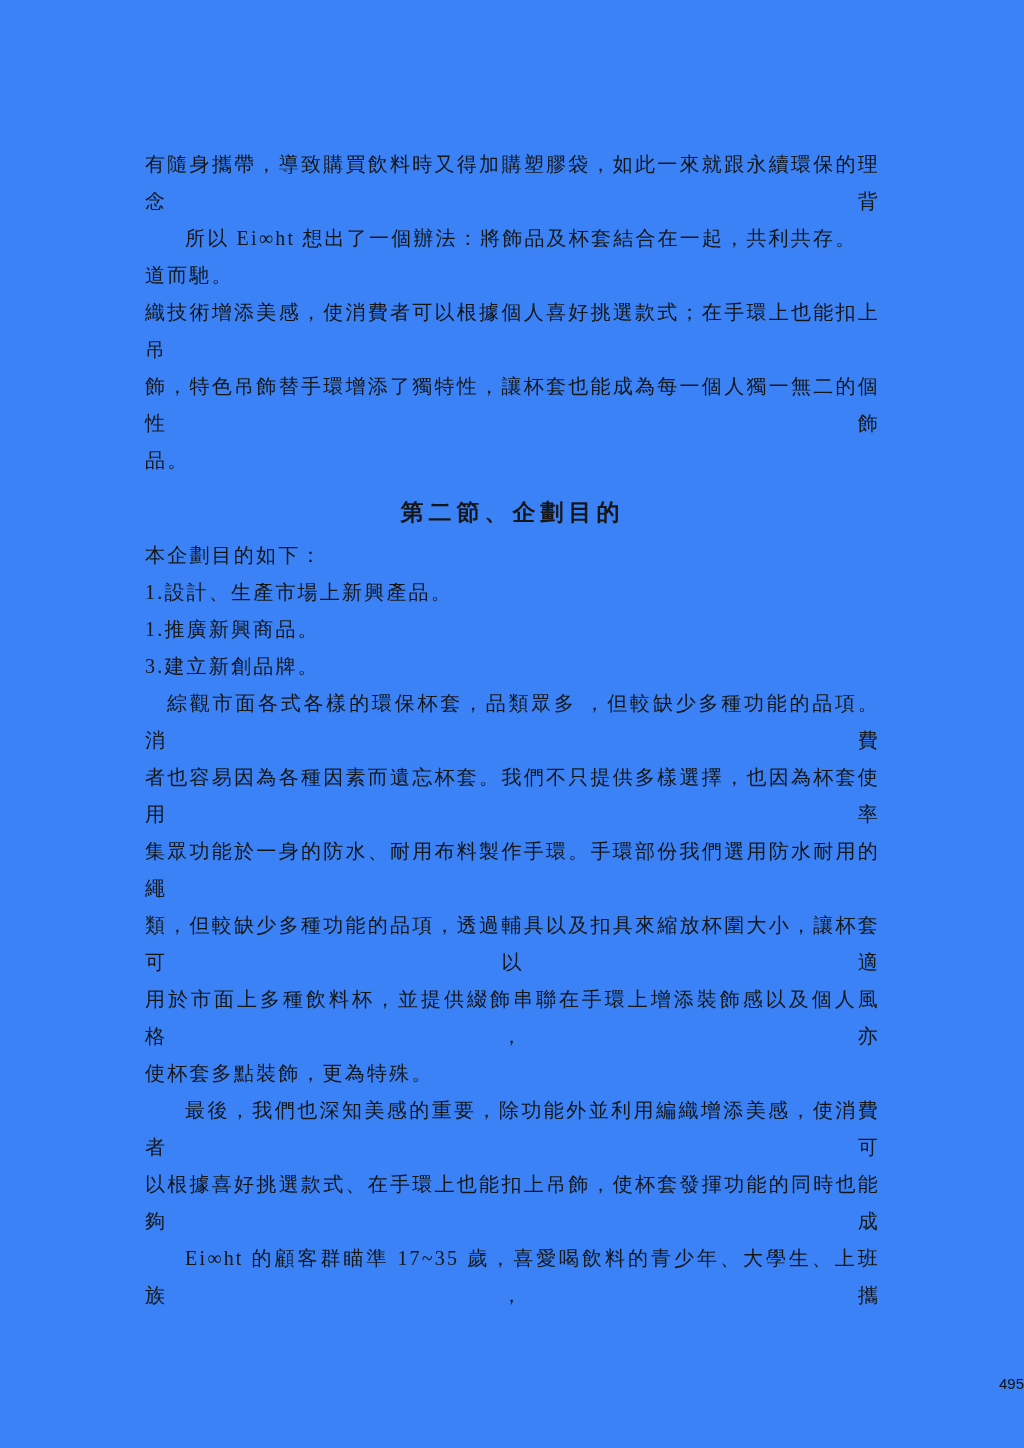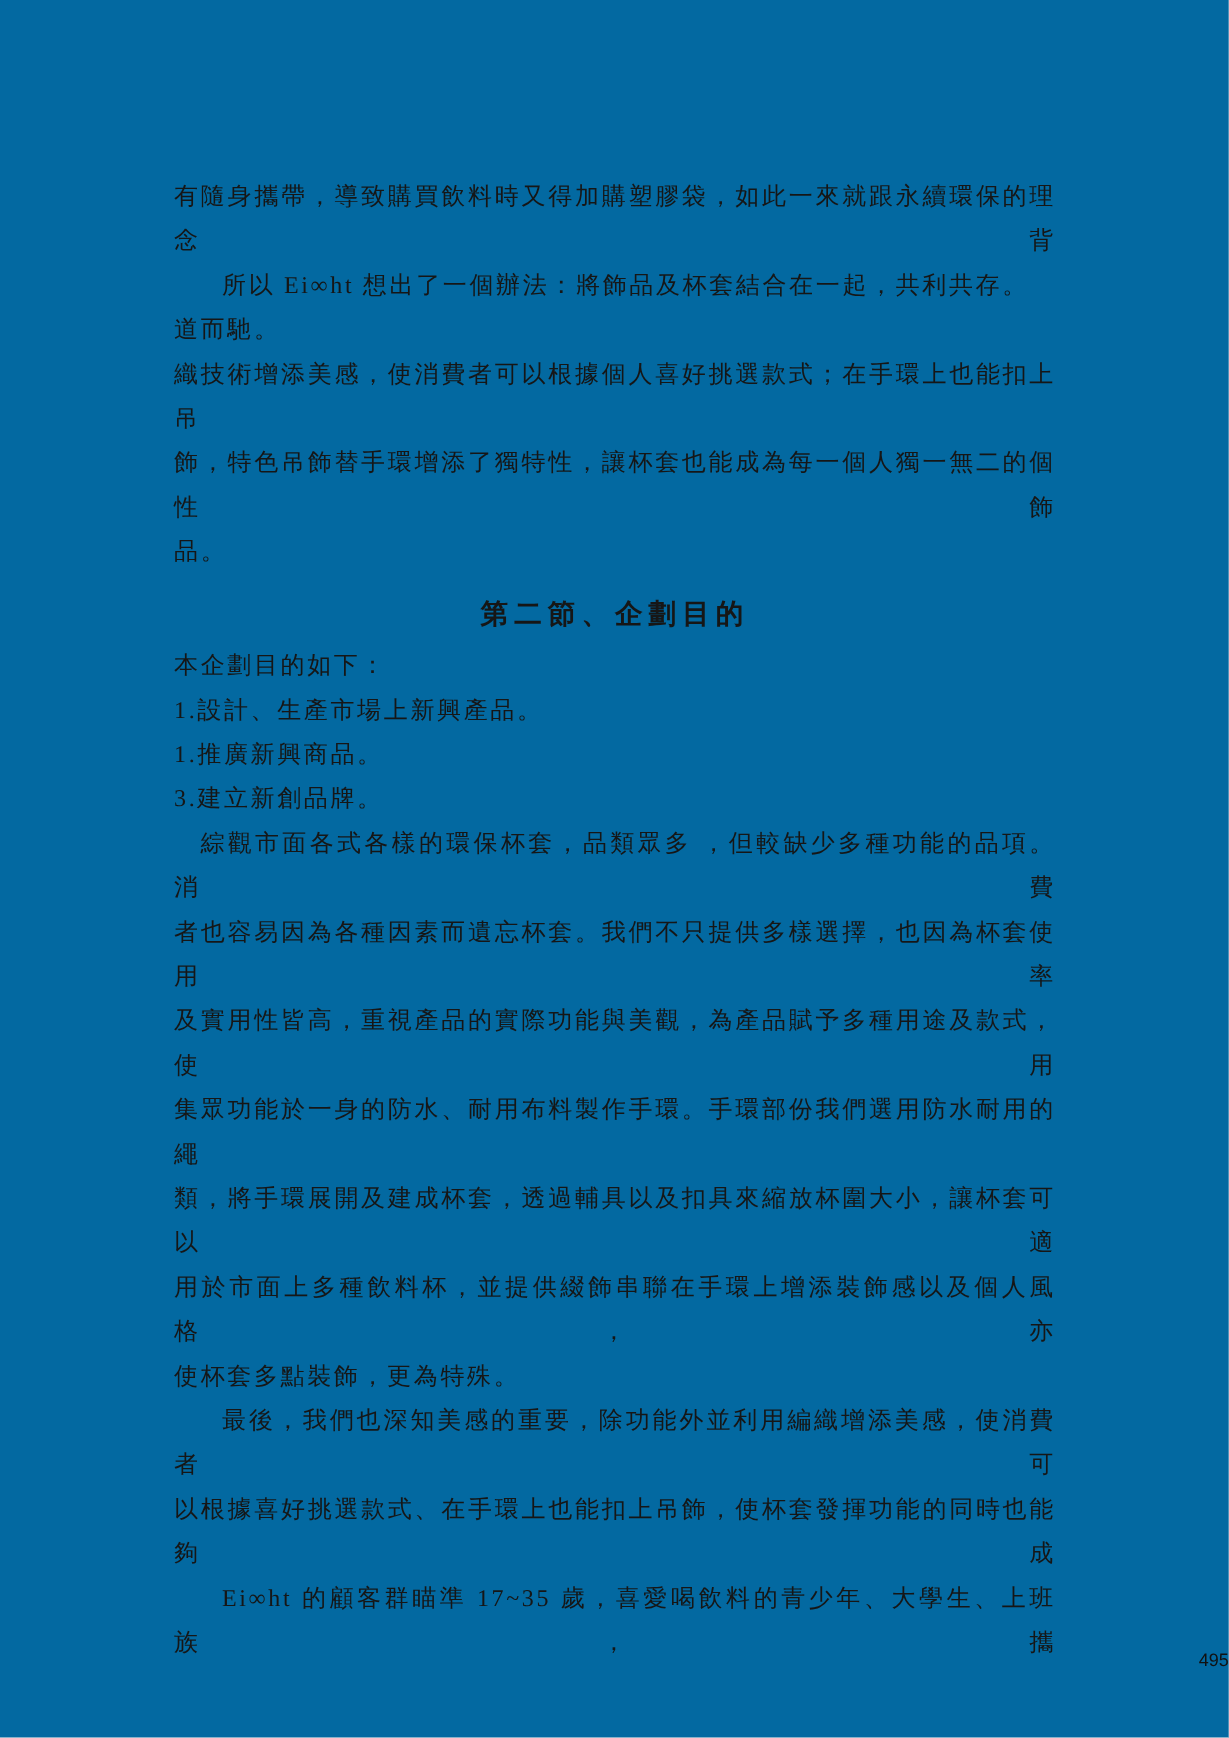--- a/index.html
+++ b/index.html
@@ -2,21 +2,21 @@
 <html><head>
 <meta charset="utf-8">
 <title>Document</title>
 <style>
   html, body { margin: 0; padding: 0; background: #e8e8e8; }
   .page {
     position: relative;
     width: 1024px;
     height: 1448px;
     margin: 0 auto;
-    background: #0369a1;
+    background: #3b82f6;
     color: #161616;
     font-family: "Liberation Serif", "DejaVu Serif", serif;
     overflow: hidden;
   }
   .content {
     position: absolute;
     top: 146px;
     left: 145px;
     width: 735px;
   }
@@ -35,21 +35,20 @@
   .ind    { text-indent: 40px; }
   .ind-sm { text-indent: 22px; }
 
   .h-section {
     font-size: 23px;
     font-weight: bold;
     line-height: 40px;
     text-align: center;
     letter-spacing: 5px;
     margin: 14px 0 4px 0;
-    font-family: Liberation Mono, monospace;
   }
   .footer {
     position: absolute;
     left: 0;
     right: 0;
     bottom: 56px;
     text-align: right;
     font-family: "Liberation Sans", "DejaVu Sans", sans-serif;
     font-size: 15px;
     color: #111111;
@@ -72,23 +71,22 @@
 
     <div class="h-section">第二節、企劃目的</div>
 
     <div class="line">本企劃目的如下：</div>
     <div class="line">1.設計、生產市場上新興產品。</div>
     <div class="line">1.推廣新興商品。</div>
     <div class="line">3.建立新創品牌。</div>
 
     <div class="line j ind-sm">綜觀市面各式各樣的環保杯套，品類眾多 ，但較缺少多種功能的品項。消費</div>
     <div class="line j">者也容易因為各種因素而遺忘杯套。我們不只提供多樣選擇，也因為杯套使用率</div>
-    <div class="line j">及實用性皆高，重視產品的實際功能與美觀，為產品賦予多種用途及款式，使用</div>
     <div class="line j">集眾功能於一身的防水、耐用布料製作手環。手環部份我們選用防水耐用的繩</div>
-    <div class="line j">類，將手環展開及建成杯套，透過輔具以及扣具來縮放杯圍大小，讓杯套可以適</div>
+    <div class="line j">類，但較缺少多種功能的品項，透過輔具以及扣具來縮放杯圍大小，讓杯套可以適</div>
     <div class="line j">用於市面上多種飲料杯，並提供綴飾串聯在手環上增添裝飾感以及個人風格，亦</div>
     <div class="line">使杯套多點裝飾，更為特殊。</div>
 
     <div class="line j ind">最後，我們也深知美感的重要，除功能外並利用編織增添美感，使消費者可</div>
     <div class="line j">以根據喜好挑選款式、在手環上也能扣上吊飾，使杯套發揮功能的同時也能夠成</div>
 
     <div class="line j ind">Ei∞ht 的顧客群瞄準 17~35 歲，喜愛喝飲料的青少年、大學生、上班族，攜</div>
 
   </div>
 

